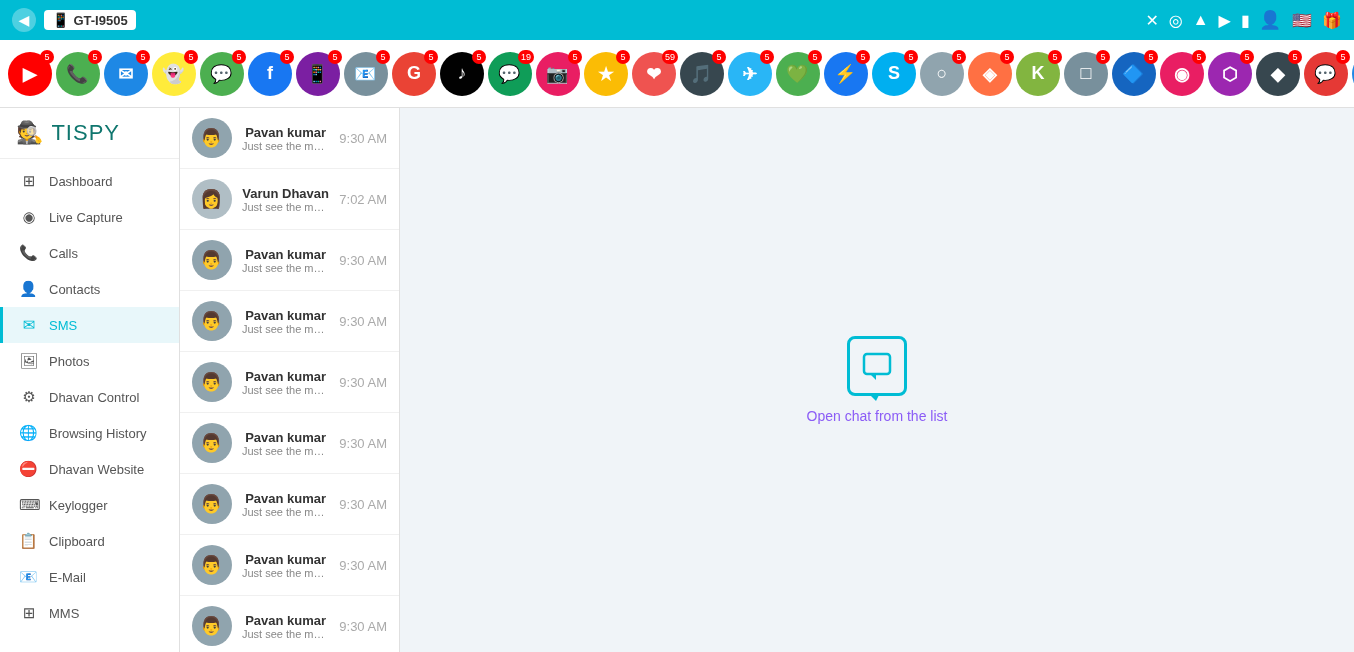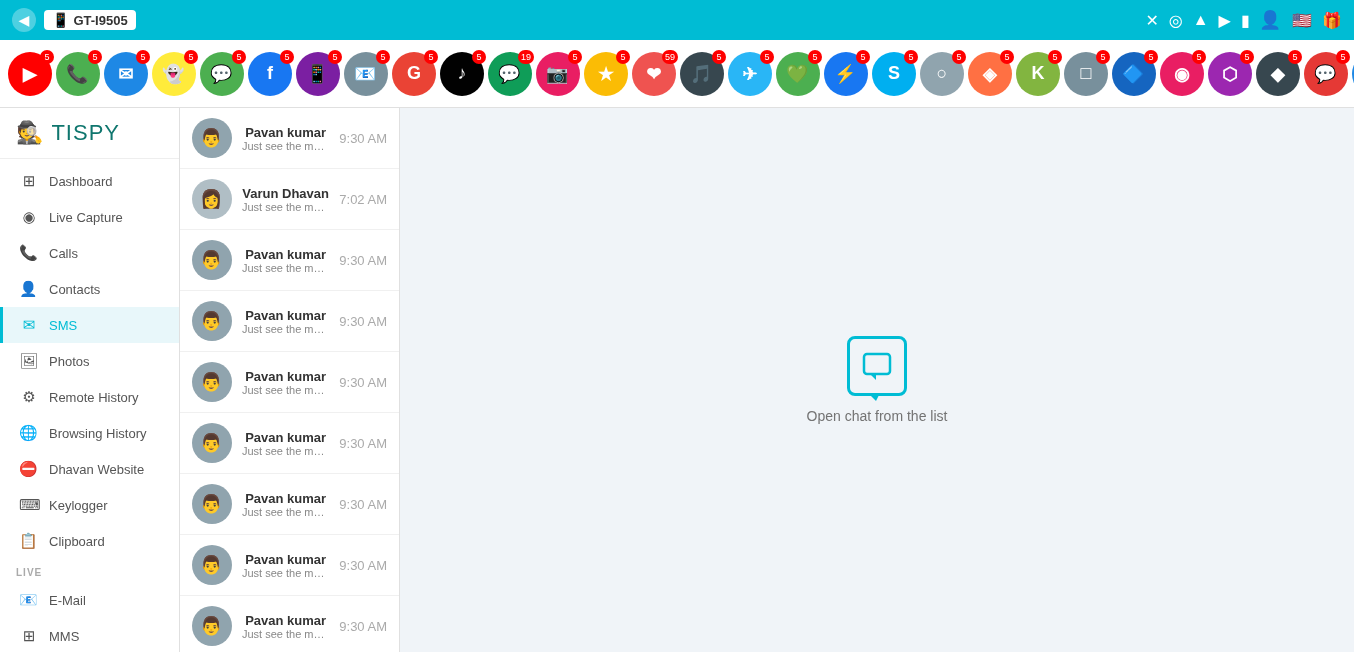--- a/index.html
+++ b/index.html
@@ -176,21 +176,21 @@
     }
     .chat-placeholder-icon::after {
       content: '';
       position: absolute;
       bottom: -8px; left: 18px;
       width: 0; height: 0;
       border-left: 8px solid transparent;
       border-right: 4px solid transparent;
       border-top: 8px solid #00bcd4;
     }
-    .chat-placeholder-text { color: #737373; font-size: 14px; }
+    .chat-placeholder-text { color: #8b5cf6; font-size: 14px; }
   </style>
 </head>
 <body>
 
 <div class="top-bar">
   <div class="top-bar-left">
     <div class="back-btn">◀</div>
     <div class="device-badge">
       <span class="phone-icon">📱</span>
       <span>GT-I9505</span>
@@ -353,39 +353,38 @@
         <div class="nav-item active">
           <span class="nav-icon">✉</span>
           <span>SMS</span>
         </div>
         <div class="nav-item">
           <span class="nav-icon">🖼</span>
           <span>Photos</span>
         </div>
         <div class="nav-item">
           <span class="nav-icon">⚙</span>
-          <span>Remote History</span>
+          <span>Dhavan Control</span>
         </div>
         <div class="nav-item">
           <span class="nav-icon">🌐</span>
           <span>Browsing History</span>
         </div>
         <div class="nav-item">
           <span class="nav-icon">⛔</span>
           <span>Dhavan Website</span>
         </div>
         <div class="nav-item">
           <span class="nav-icon">⌨</span>
           <span>Keylogger</span>
         </div>
         <div class="nav-item">
           <span class="nav-icon">📋</span>
           <span>Clipboard</span>
         </div>
-        <div class="nav-section-label">LIVE</div>
         <div class="nav-item">
           <span class="nav-icon">📧</span>
           <span>E-Mail</span>
         </div>
         <div class="nav-item">
           <span class="nav-icon">⊞</span>
           <span>MMS</span>
         </div>
       </div>
 

